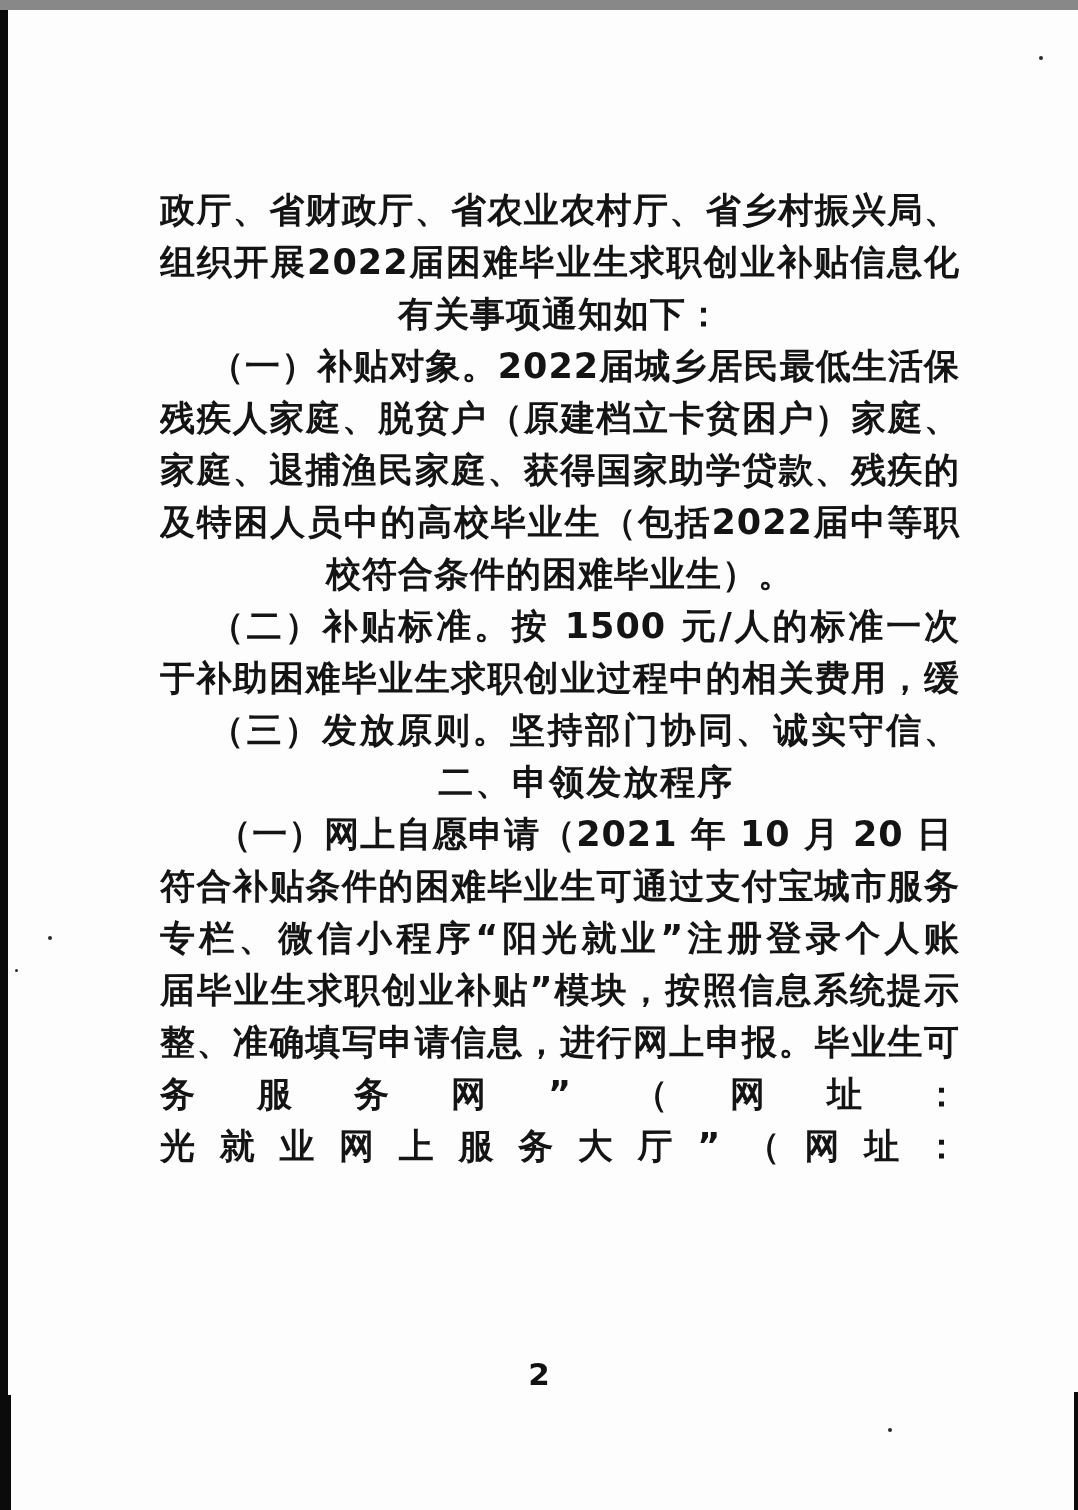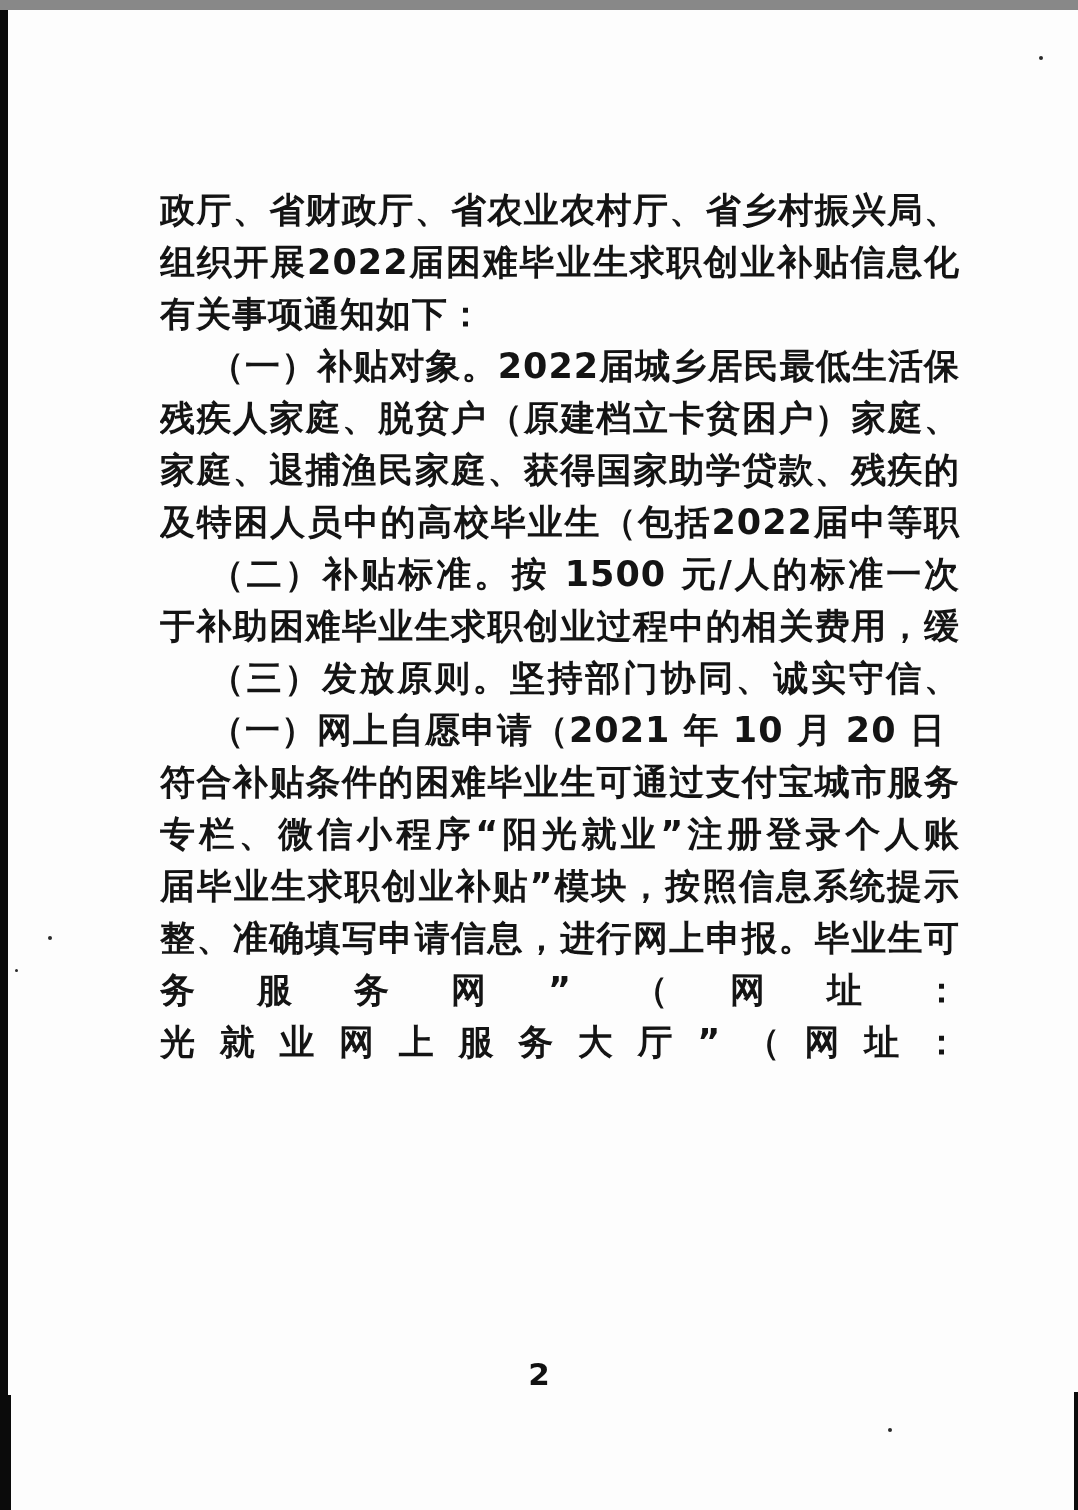--- a/index.html
+++ b/index.html
@@ -45,21 +45,21 @@
   .doc-body {
     position: absolute;
     left: 160px; top: 184px;
     width: 800px;
     color: #141414;
     font-size: 35px;
     font-weight: 700;
     line-height: 52px;
     letter-spacing: 1px;
   }
-  .ln { height: 52px; overflow: hidden; }
+  .ln { height: 52px; overflow: hidden; text-align: center; }
   .fill { text-align: justify; text-align-last: justify; }
   .indent { text-indent: 1.4em; }
   .heading { text-indent: 1.5em; font-weight: 800; letter-spacing: 2px; }
   .pageno {
     position: absolute;
     left: 0; top: 1356px;
     width: 1078px;
     text-align: center;
     color: #111111;
     font-size: 31px;
@@ -82,23 +82,25 @@
   <div class="noise n4"></div>
 
   <main class="doc-body">
     <div class="ln fill">政厅、省财政厅、省农业农村厅、省乡村振兴局、省残联决定共同</div>
     <div class="ln fill">组织开展2022届困难毕业生求职创业补贴信息化发放工作。现就</div>
     <div class="ln">有关事项通知如下：</div>
     <div class="ln fill indent">（一）补贴对象。2022届城乡居民最低生活保障家庭、困难</div>
     <div class="ln fill">残疾人家庭、脱贫户（原建档立卡贫困户）家庭、防返贫监测户</div>
     <div class="ln fill">家庭、退捕渔民家庭、获得国家助学贷款、残疾的高校毕业生以</div>
     <div class="ln fill">及特困人员中的高校毕业生（包括2022届中等职业学校、技工院</div>
+    <div class="ln">校符合条件的困难毕业生）。</div>
     <div class="ln fill indent">（二）补贴标准。按 1500 元/人的标准一次性发放，主要用</div>
     <div class="ln fill">于补助困难毕业生求职创业过程中的相关费用，缓解困难毕业生</div>
     <div class="ln fill indent">（三）发放原则。坚持部门协同、诚实守信、属地管理、高</div>
+    <div class="ln heading">二、申领发放程序</div>
     <div class="ln indent">（一）网上自愿申请（2021 年 10 月 20 日至 11 月 21 日）。</div>
     <div class="ln fill">符合补贴条件的困难毕业生可通过支付宝城市服务“阳光就业”</div>
     <div class="ln fill">专栏、微信小程序“阳光就业”注册登录个人账号，进入“2022</div>
     <div class="ln fill">届毕业生求职创业补贴”模块，按照信息系统提示要求如实、完</div>
     <div class="ln fill">整、准确填写申请信息，进行网上申报。毕业生可以在“安徽政</div>
     <div class="ln fill">务服务网”（网址：https://www.ahzwfw.gov.cn/）或“安徽省阳</div>
     <div class="ln fill">光就业网上服务大厅”（网址：http://ygjy.ah.gov.cn/）的“登</div>
   </main>
 
   <div class="pageno">2</div>

